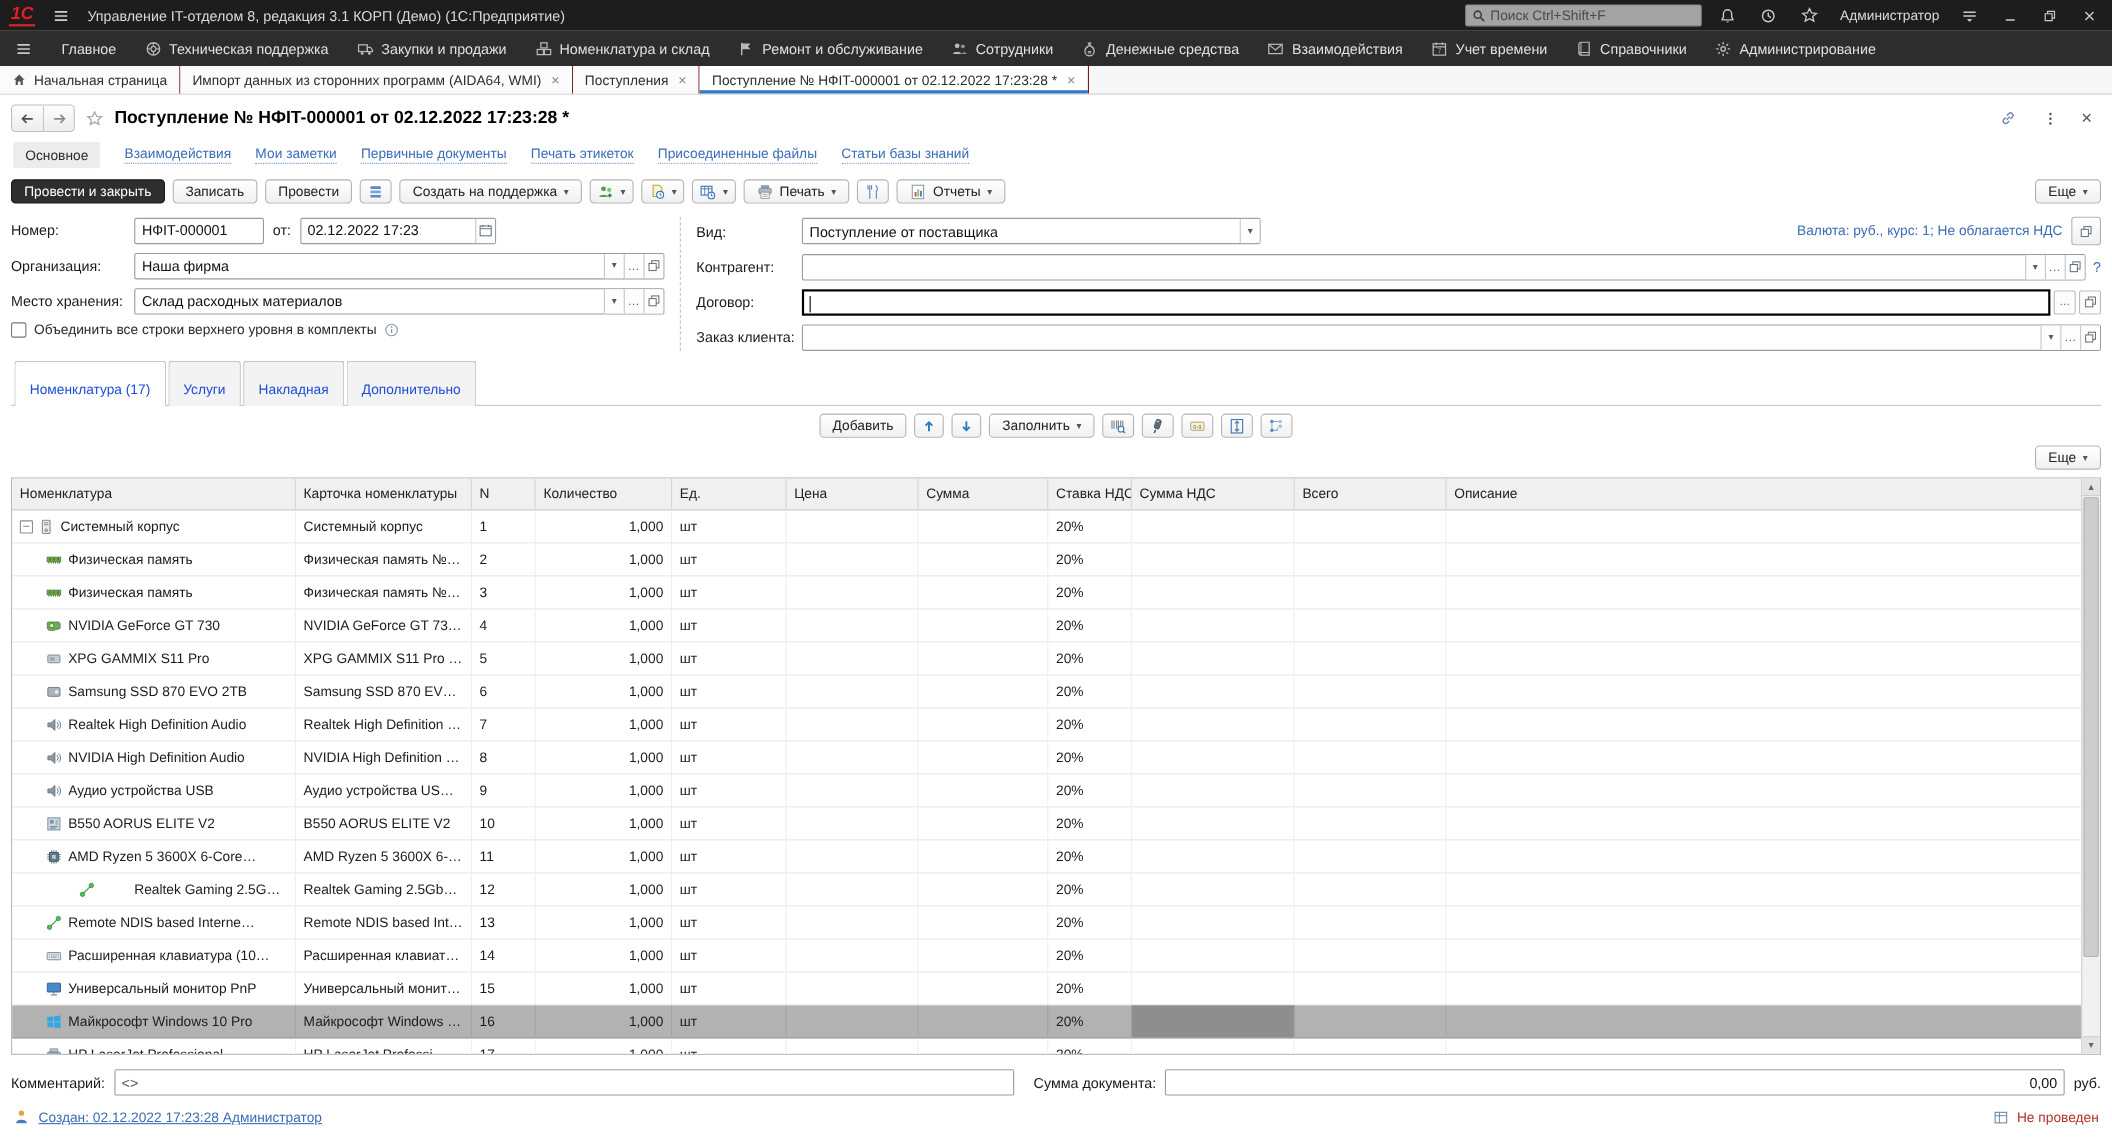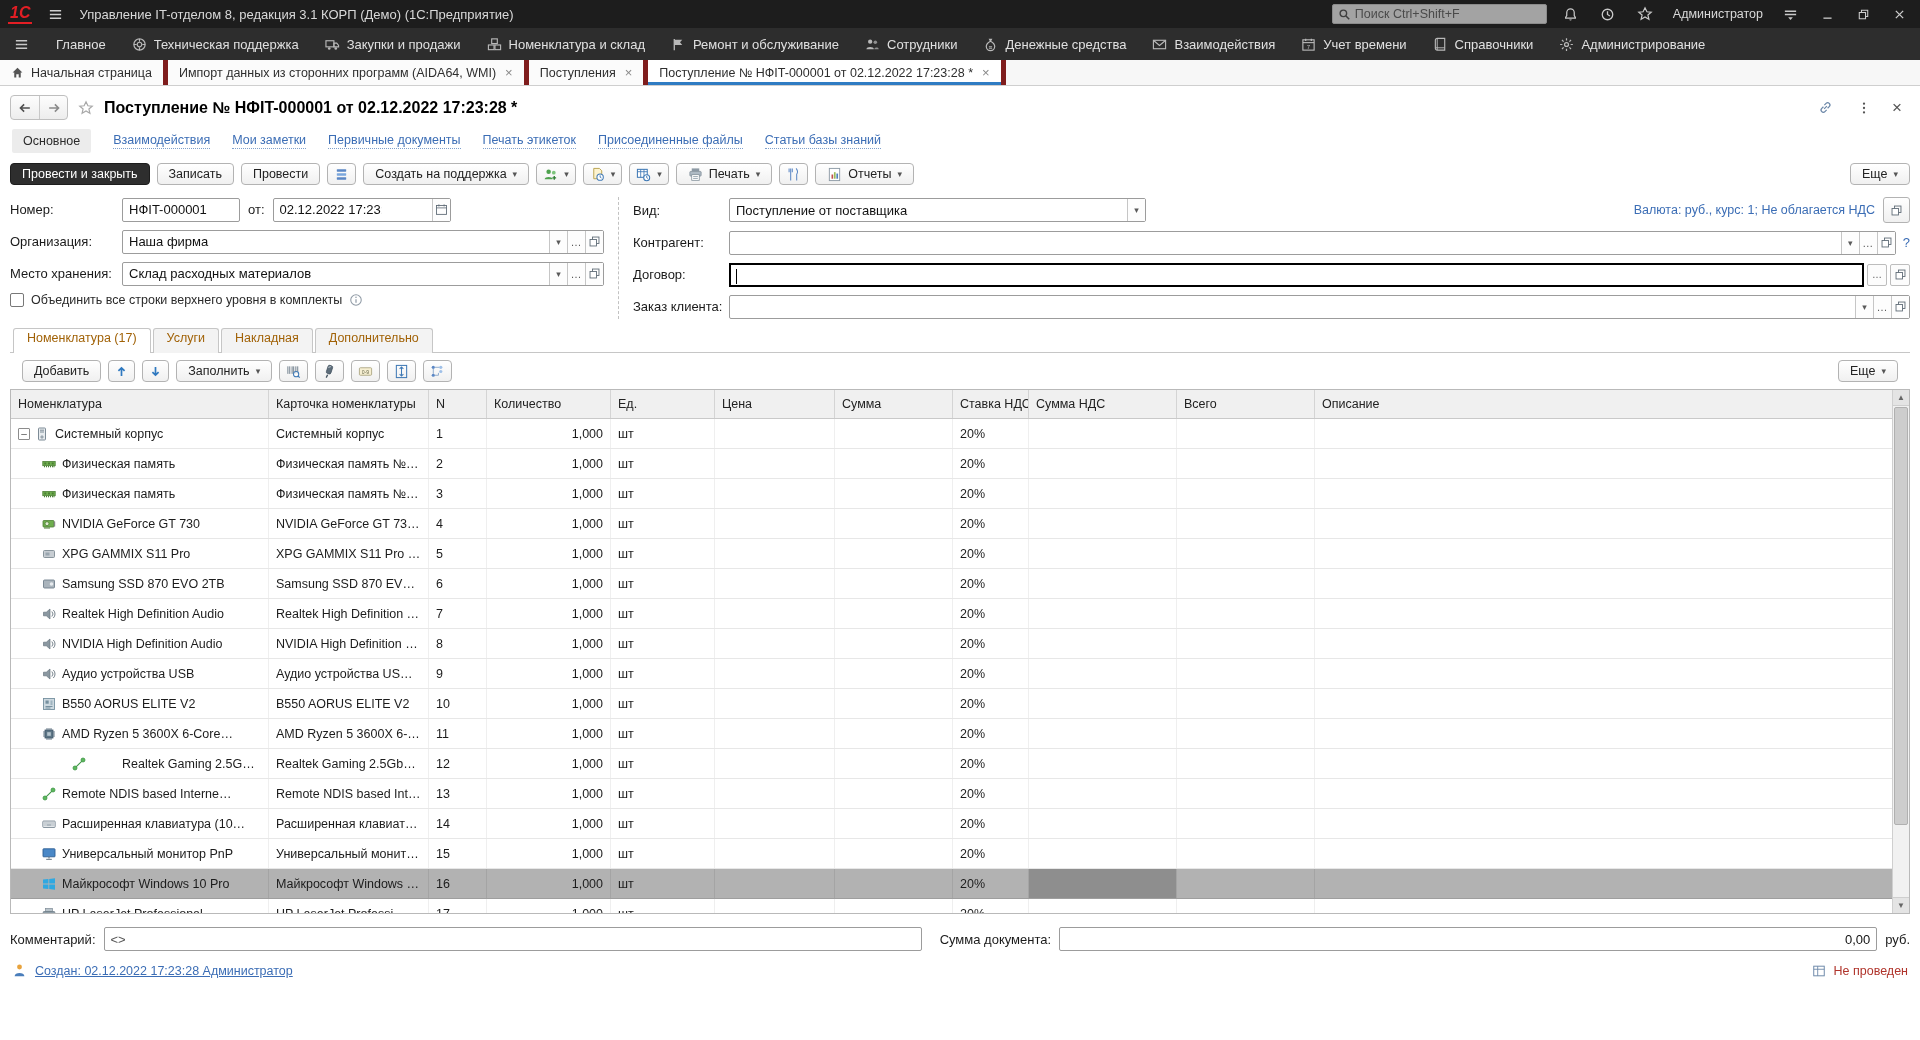--- a/index.html
+++ b/index.html
@@ -21,21 +21,21 @@
   .winbtn { width:26px; display:flex; justify-content:center; color:#cdcdcd; padding:0 2px; }
 
   
   .menubar { height:32px; background:#2d2d2d; display:flex; align-items:center; color:#dcdcdc; }
   .mb-burger { padding:0 14px; color:#c9c9c9; font-size:17px; }
   .menu-item { display:flex; align-items:center; gap:7px; padding:0 13px; height:100%; font-size:13px; cursor:default; color:#e0e0e0; }
   .menu-item .ic { color:#b9b9b9; }
 
   
   .tabbar { height:26px; background:#f7f7f7; border-bottom:1px solid #cfcfcf; display:flex; align-items:stretch; }
-  .wtab { display:flex; align-items:center; gap:7px; padding:0 11px; font-size:12.5px; color:#2e2e2e; border-right:5px solid #7f1d1d; position:relative; background:#fbfbfb; white-space:nowrap; }
+  .wtab { display:flex; align-items:center; gap:7px; padding:0 11px; font-size:12.5px; color:#2e2e2e; border-right:1px solid #7f1d1d; position:relative; background:#fbfbfb; white-space:nowrap; }
   .wtab .ic { color:#555; }
   .wtab.active { background:#fff; }
   .wtab.active::after { content:""; position:absolute; left:0; right:0; bottom:0; height:3px; background:#2f7cc3; }
   .tab-close { color:#888; font-size:13px; margin-left:2px; }
 
   
   .doc-header { display:flex; align-items:center; padding:9px 10px 7px; gap:10px; }
   .histnav { display:flex; border:1px solid #bfbfbf; border-radius:4px; overflow:hidden; background:linear-gradient(#fdfdfd,#ededed); }
   .histnav .hbtn { width:28px; height:23px; display:flex; align-items:center; justify-content:center; color:#5f5f5f; }
   .histnav .hbtn + .hbtn { border-left:1px solid #c8c8c8; }
@@ -76,24 +76,24 @@
   .sqbtn { width:27px; height:26px; border:1px solid #b3b3b3; border-radius:3px; background:linear-gradient(#fff,#f0f0f0); display:flex; align-items:center; justify-content:center; }
   .currency-link { color:#3b6db5; font-size:12.5px; white-space:nowrap; }
   .q-link { color:#3b6db5; font-size:13px; margin-left:7px; }
   .cbrow { display:flex; align-items:center; gap:7px; margin-top:3px; }
   .cb { width:14px; height:14px; border:1px solid #787878; border-radius:2px; background:#fff; }
   .cb-label { font-size:12.5px; color:#2a2a2a; }
   .textcaret { width:1px; height:15px; background:#000; margin:4px 0 0 5px; }
 
   
   .gtabs { display:flex; gap:2px; margin:6px 10px 0; border-bottom:1px solid #c6c6c6; padding-left:3px; }
-  .gtab { font-size:12.5px; color:#a16207; padding:2px 13px 7px; border:1px solid #c6c6c6; border-bottom:none; border-radius:3px 3px 0 0; background:#f3f3f3; position:relative; top:1px; white-space:nowrap; }
+  .gtab { font-size:12.5px; color:#1d4ed8; padding:18px 13px 7px; border:1px solid #c6c6c6; border-bottom:none; border-radius:3px 3px 0 0; background:#f3f3f3; position:relative; top:1px; white-space:nowrap; }
   .gtab.active { background:#fff; padding-bottom:8px; }
 
-  .grid-toolbar { display:flex; align-items:center; gap:7px; padding:7px 22px; }
+  .grid-toolbar { display:flex; align-items:center; gap:7px; padding:7px 10px;flex-direction:column; }
 
   
   .grid-wrap { margin:0 10px; border:1px solid #b9b9b9; position:relative; height:525px; overflow:hidden; background:#fff; }
   .grid-inner { margin-right:17px; }
   .ghead { display:flex; height:29px; background:#f0f0f0; border-bottom:1px solid #c9c9c9; }
   .gth { flex:none; display:flex; align-items:center; padding:0 7px; font-size:12.5px; color:#222; border-right:1px solid #d4d4d4; overflow:hidden; white-space:nowrap; }
   .gth.last { flex:1; border-right:none; }
   .grow { display:flex; height:30px; border-bottom:1px solid #e7e7e7; }
   .gtd { flex:none; display:flex; align-items:center; padding:0 7px; font-size:12.5px; color:#1c1c1c; border-right:1px solid #efefef; overflow:hidden; white-space:nowrap; }
   .gtd.last { flex:1; border-right:none; }

